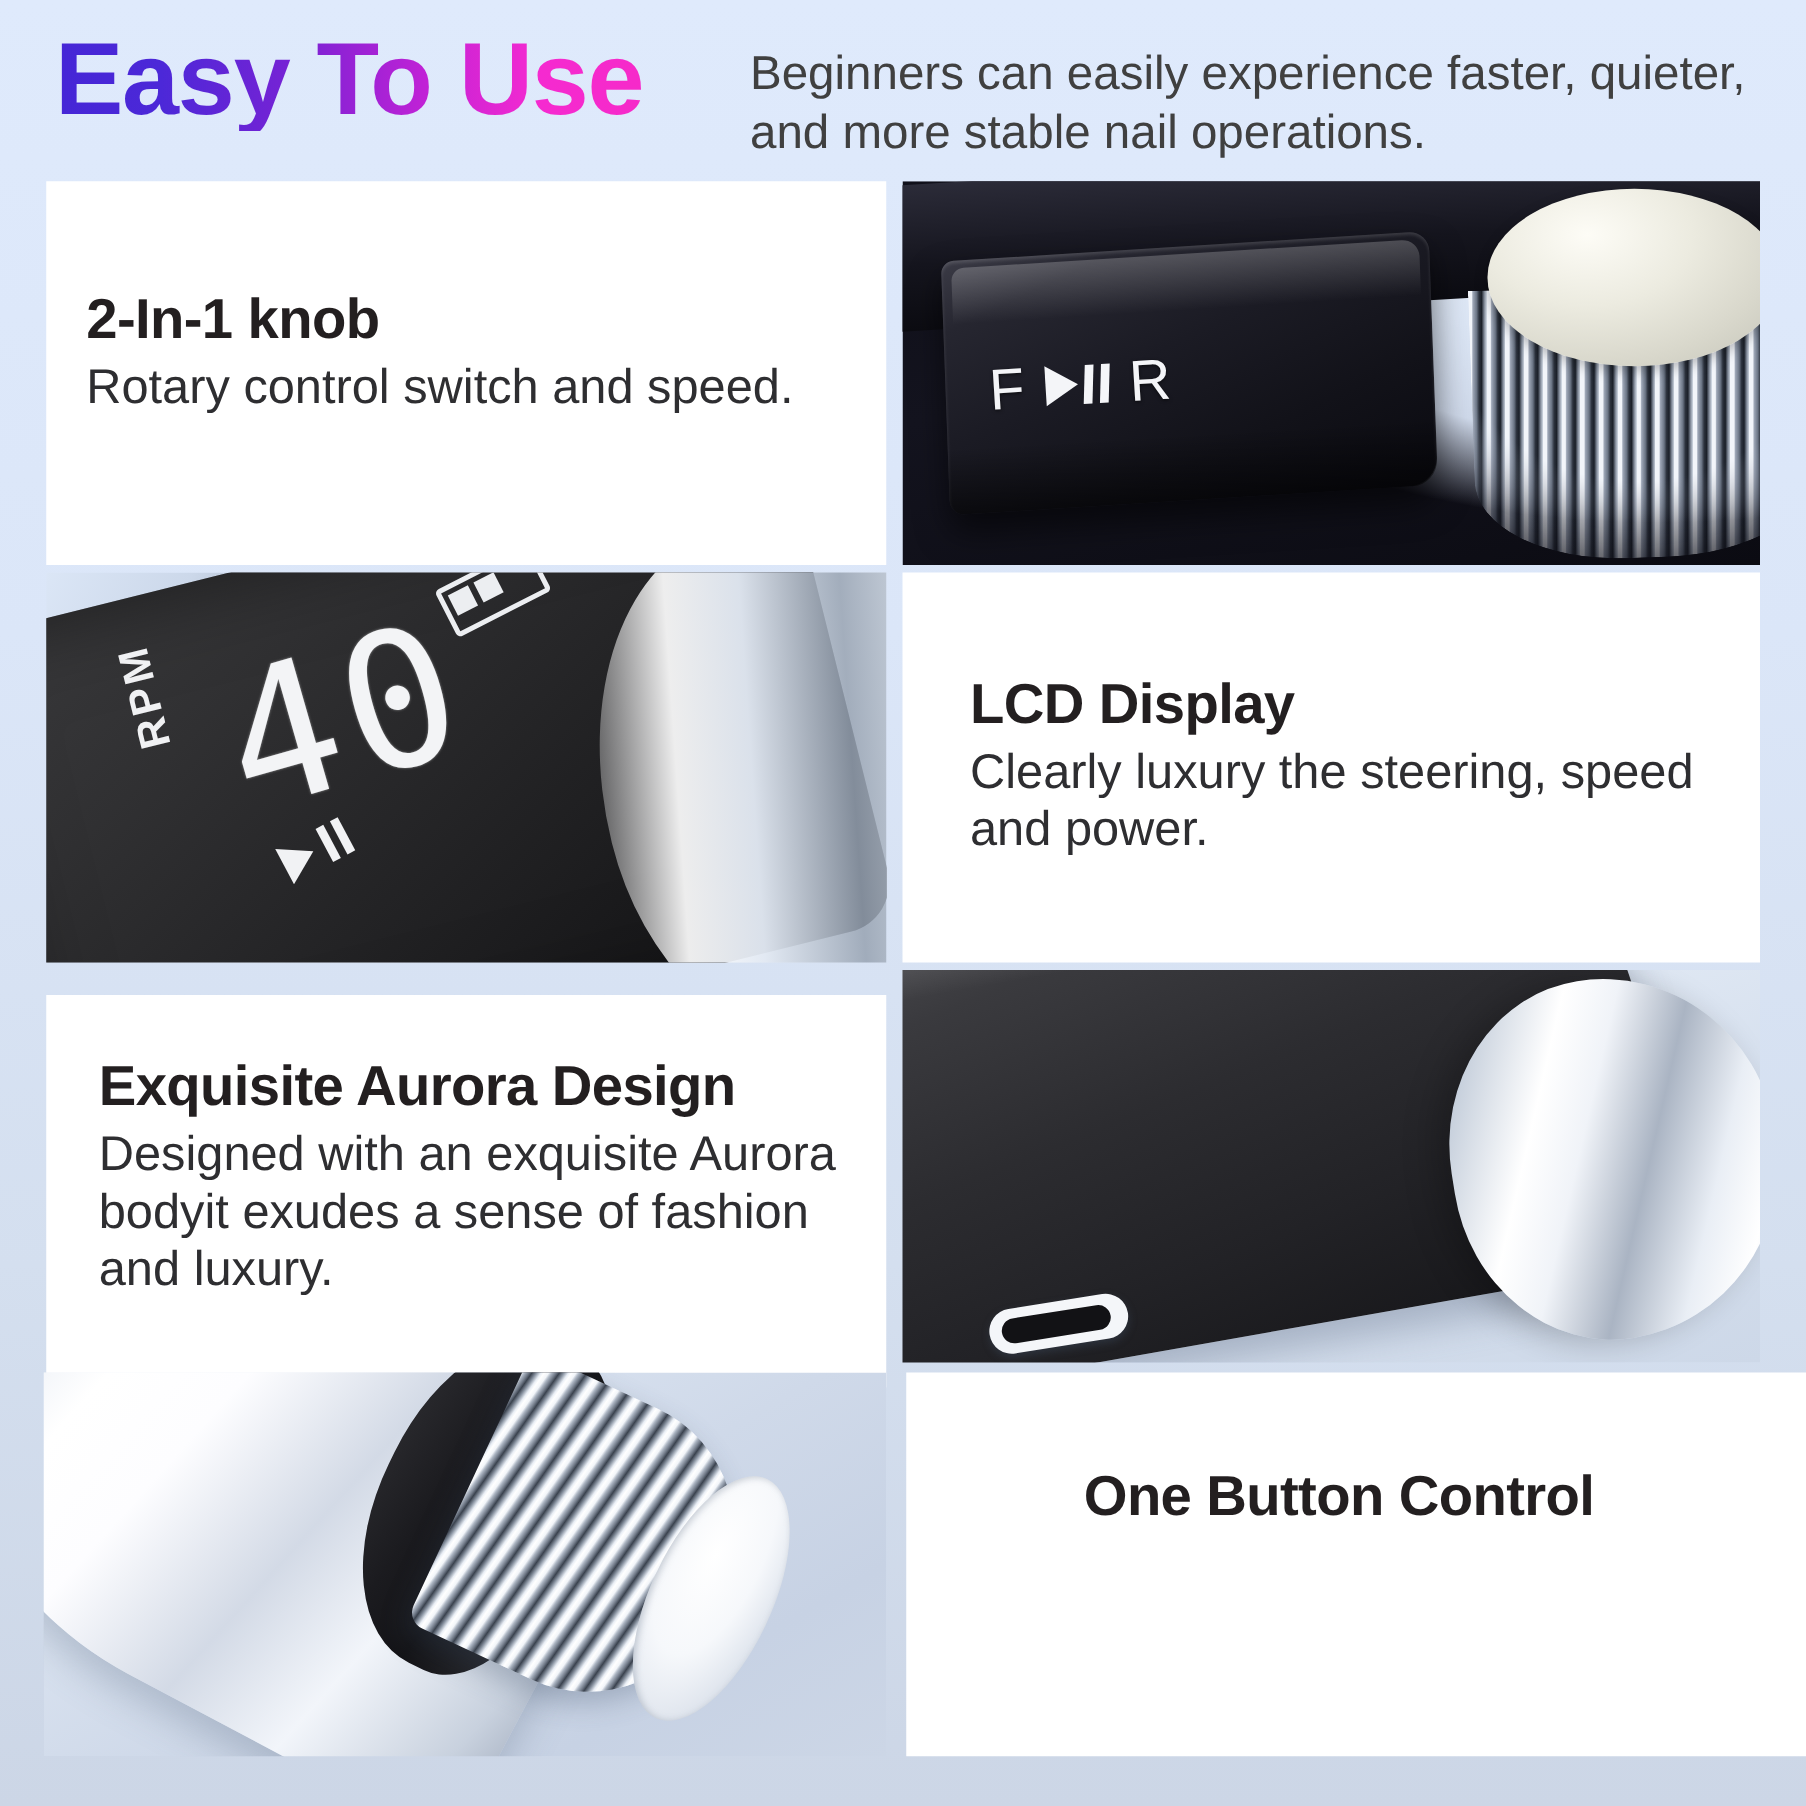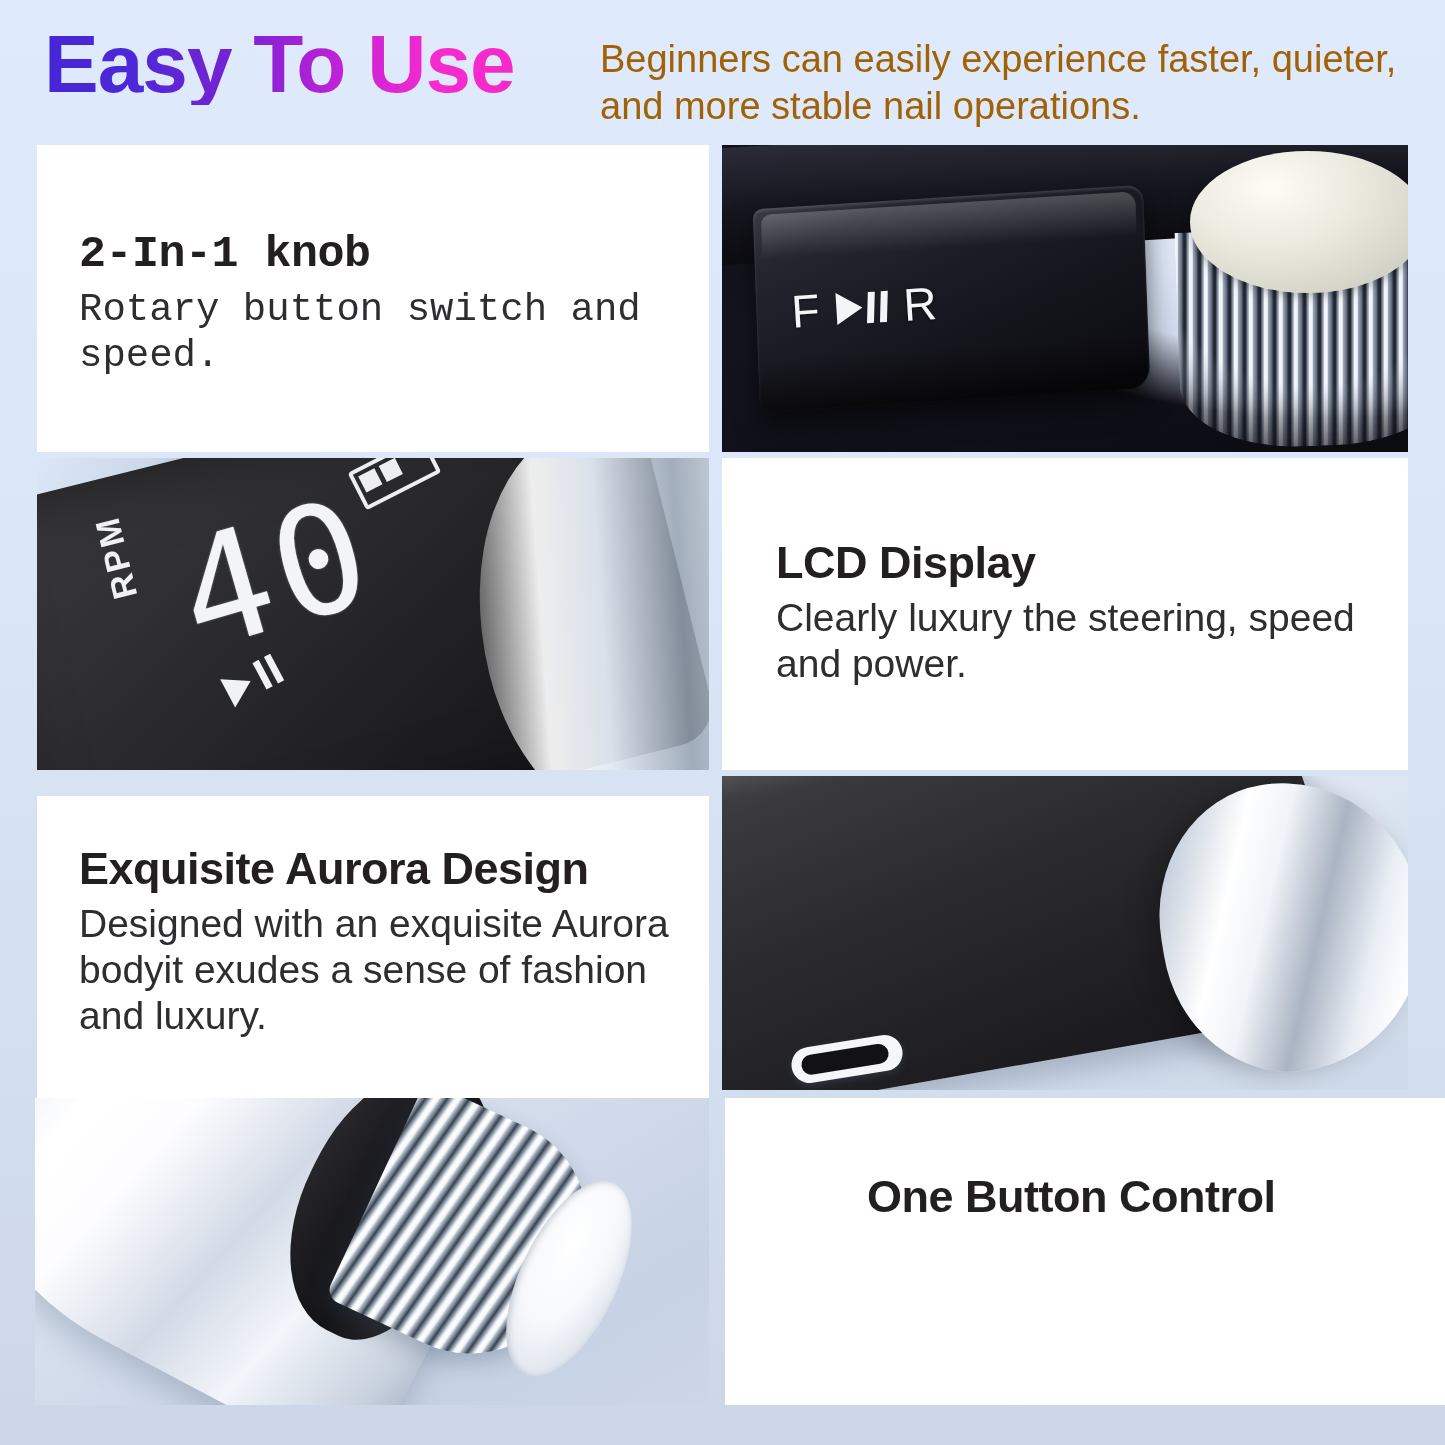--- a/index.html
+++ b/index.html
@@ -41,21 +41,21 @@
     -webkit-text-fill-color: transparent;
     white-space: nowrap;
   }
   .subhead {
     position: absolute;
     left: 600px;
     top: 36px;
     width: 810px;
     font-size: 38px;
     line-height: 1.23;
-    color: #a16207;
+    color: #404040;
     font-weight: 400;
   }
 
   
   .card {
     position: absolute;
     overflow: hidden;
     background: #ffffff;
   }
   .photo {
@@ -76,21 +76,21 @@
     font-size: 39px;
     color: #2e2e31;
     line-height: 1.18;
     margin: 0;
     font-weight: 400;
   }
   .align-right { text-align: left; }
 
   
   #card-knob-text { left: 37px; top: 145px; width: 672px; height: 307px; }
-  #knob-text { left: 42px; top: 85px; width: 610px; font-family: Liberation Mono, monospace; }
+  #knob-text { left: 32px; top: 85px; width: 610px; }
 
   #photo-button { left: 722px; top: 145px; width: 686px; height: 307px; }
   .btn-scene {
     position: absolute; inset: 0;
     background:
       radial-gradient(120% 140% at 88% 12%, #eef3fb 0%, #dbe5f4 26%, #cfd9ea 40%, rgba(207,217,234,0) 55%),
       linear-gradient(165deg, #10101a 0%, #14141f 40%, #0b0b12 100%);
   }
   .btn-topbar {
     position: absolute; left: -4%; top: -6%; width: 112%; height: 38%;
@@ -363,21 +363,21 @@
 <div class="page">
 
   <div class="header">
     <div class="headline">Easy To Use</div>
     <div class="subhead">Beginners can easily experience faster, quieter, and more stable nail operations.</div>
   </div>
 
   <div class="card" id="card-knob-text">
     <div class="text-block" id="knob-text">
       <p class="t-title">2-In-1 knob</p>
-      <p class="t-body">Rotary button switch and speed.</p>
+      <p class="t-body">Rotary control switch and speed.</p>
     </div>
   </div>
 
   <div class="photo" id="photo-button">
     <div class="btn-scene">
       <div class="btn-topbar"></div>
       <div class="btn-key"></div>
       <div class="btn-legend">
         <span>F</span>
         <span class="glyph-playpause">

